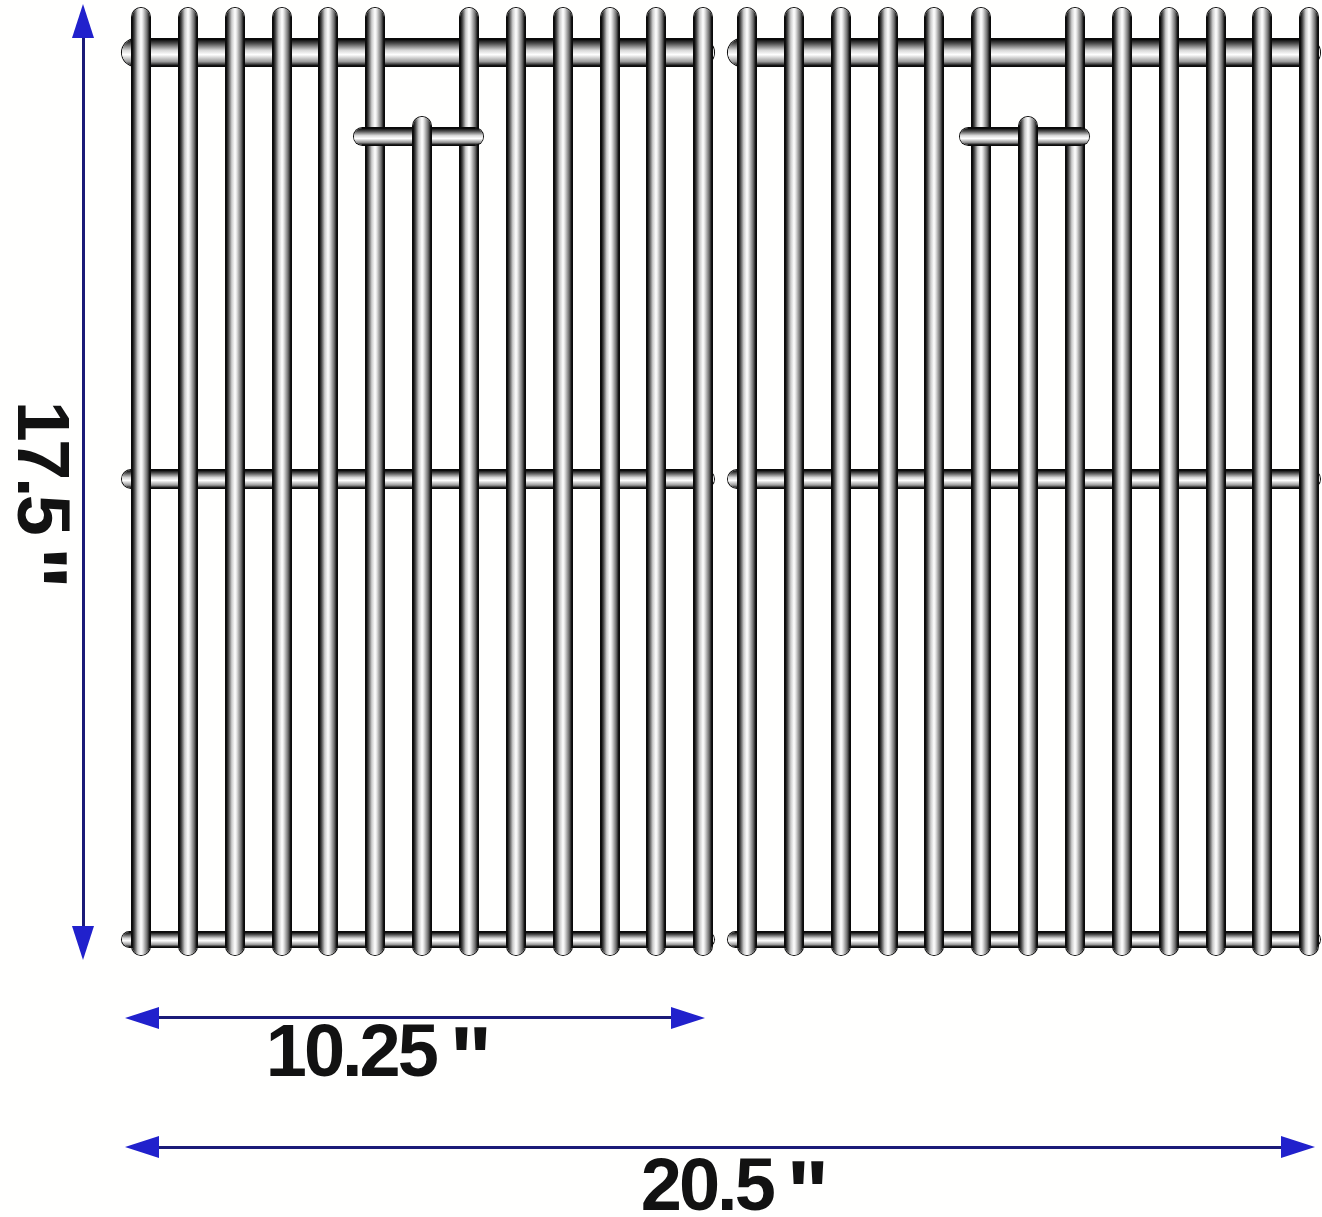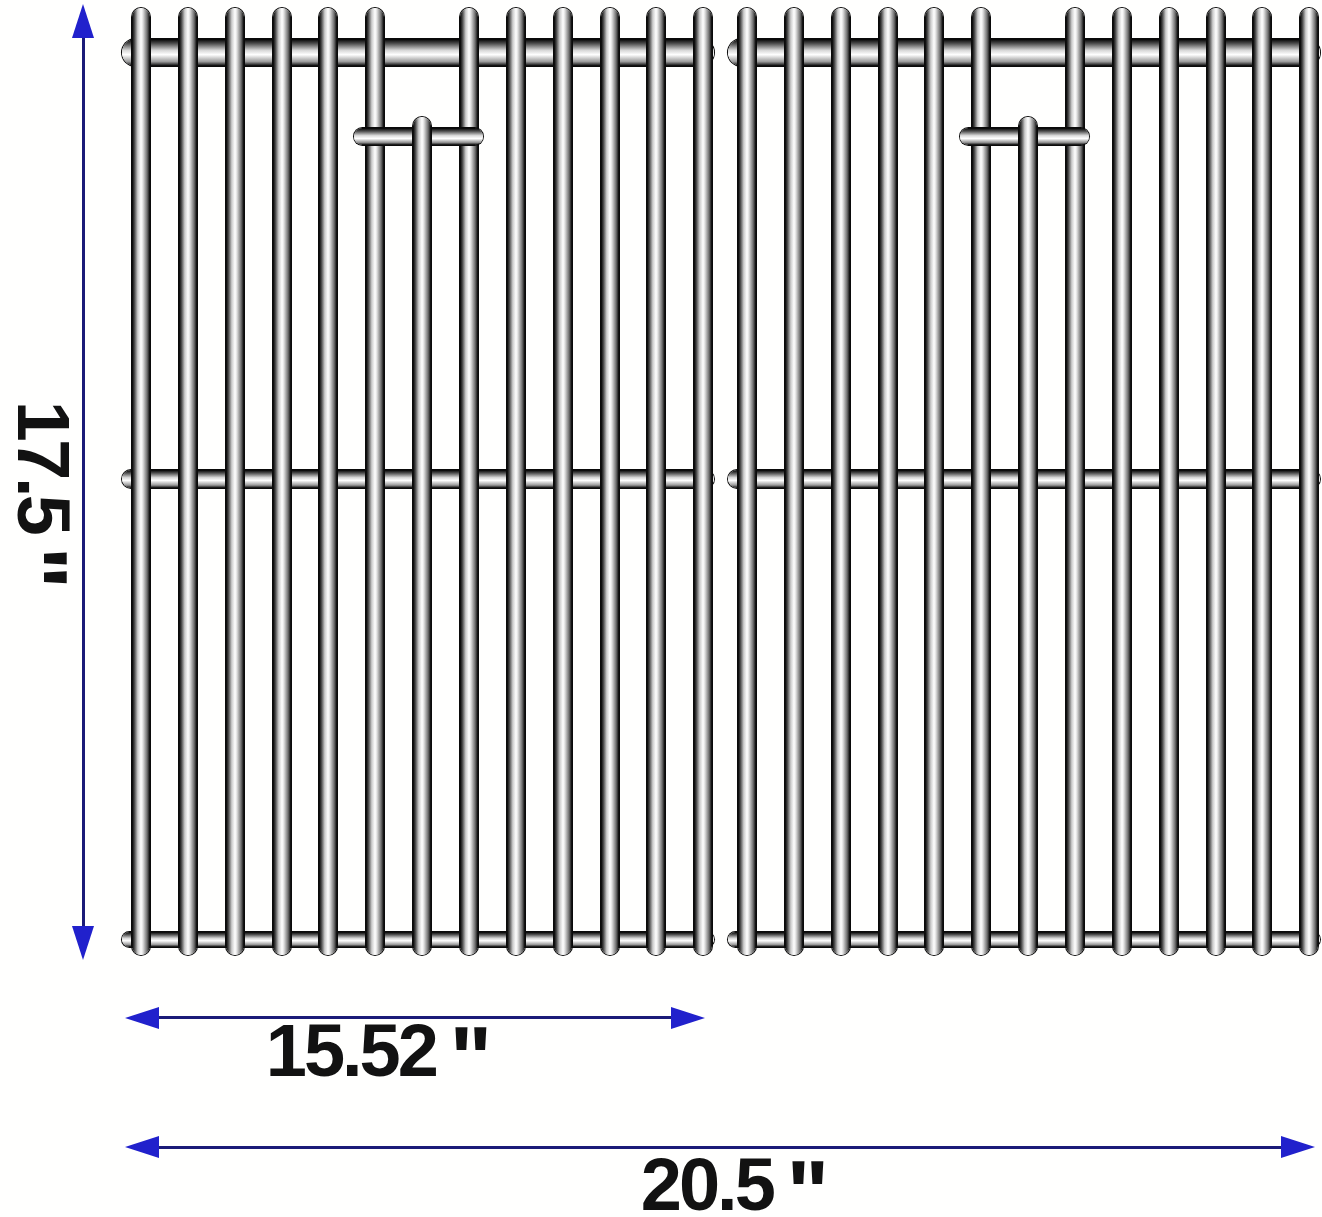--- a/index.html
+++ b/index.html
@@ -105,21 +105,21 @@
   <div class="ah ah-up" style="left:72px;top:4px;"></div>
   <div class="ah ah-down" style="left:72px;top:926px;"></div>
   <div class="dim-label" id="height-label">
     <span>17.5</span><span class="unit">"</span>
   </div>
 
   <div class="arrow-line" style="left:152px;top:1016px;width:522px;height:3px;"></div>
   <div class="ah ah-left" style="left:125px;top:1007px;"></div>
   <div class="ah ah-right" style="left:671px;top:1007px;"></div>
   <div class="dim-label" id="grate-width-label">
-    <span>15.52</span><span class="unit">"</span>
+    <span>10.25</span><span class="unit">"</span>
   </div>
 
   <div class="arrow-line" style="left:152px;top:1146px;width:1132px;height:3px;"></div>
   <div class="ah ah-left" style="left:125px;top:1136px;"></div>
   <div class="ah ah-right" style="left:1281px;top:1136px;"></div>
   <div class="dim-label" id="total-width-label">
     <span>20.5</span><span class="unit">"</span>
   </div>
 
 </div>

